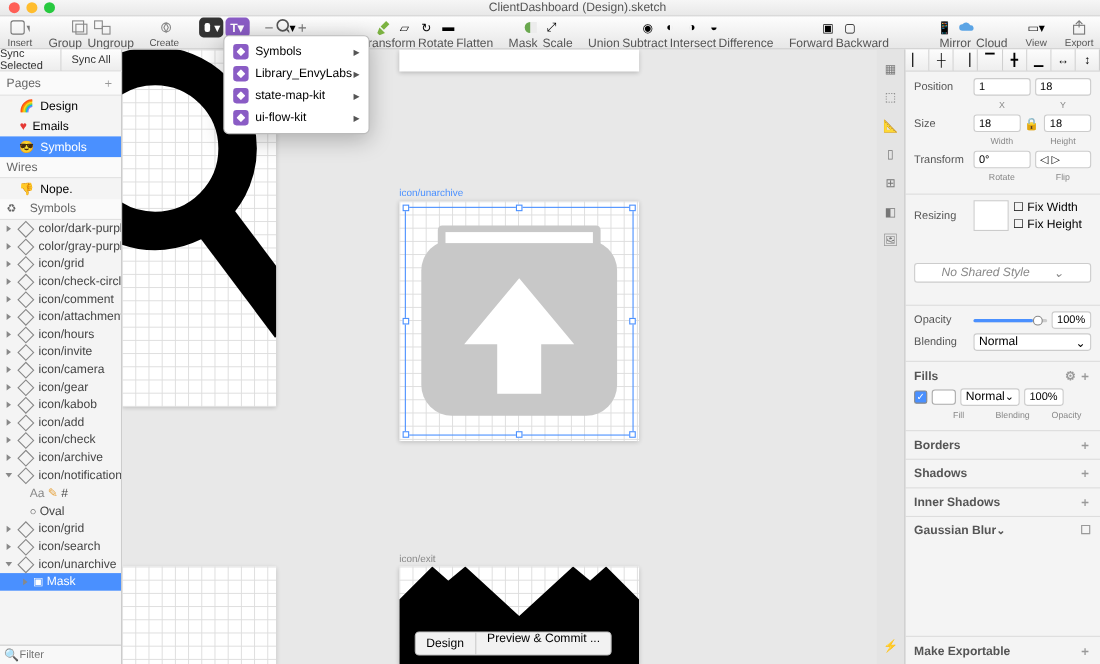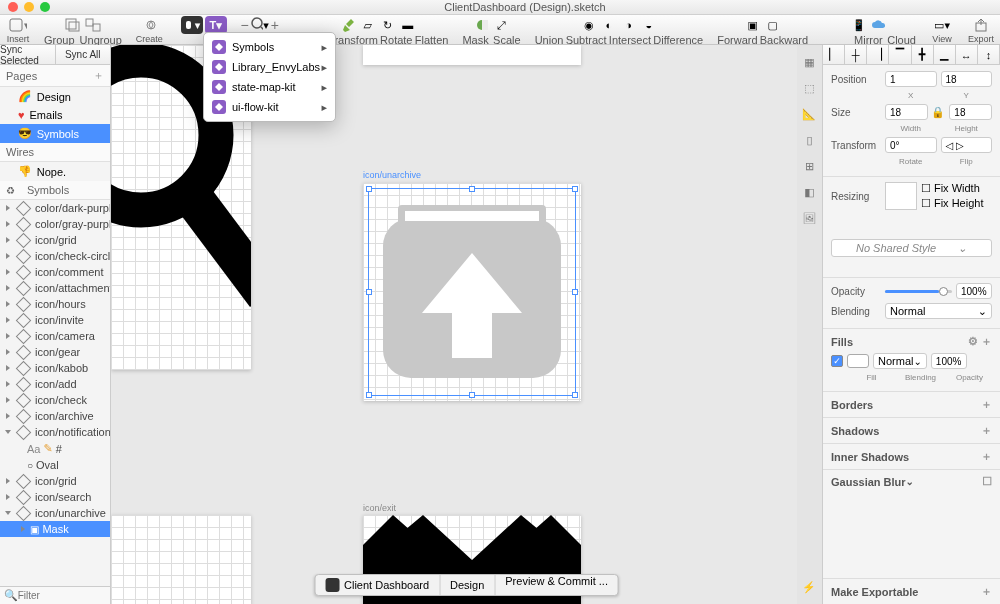--- a/index.html
+++ b/index.html
@@ -440,24 +440,20 @@
     <svg width="218" height="90">
         <path d="M30 0 L109 70 L188 0 L218 30 L218 90 L0 90 L0 30 Z" fill="#000"></path>
         <path d="M60 0 L109 45 L158 0 L188 25 L109 90 L30 25 Z" fill="#000"></path>
       </svg>
   </div>
 
   <div class="artboard" style="left:0;top:470px;width:140px;height:90px;background-image:linear-gradient(#ddd 1px,transparent 1px),linear-gradient(90deg,#ddd 1px,transparent 1px);background-size:12px 12px;"></div>
 
   <div class="breadcrumb">
     <div class="bc-seg">
-        <span style="width:14px;height:14px;background:#333;border-radius:3px;display:inline-block;"></span>
-        <span>Client Dashboard</span>
-      </div>
-    <div class="bc-seg">
         <span>Design</span>
       </div>
     <div class="bc-btn">
         <span>Preview &amp; Commit ...</span>
       </div>
   </div>
 </div>
 
 <div class="rightpanel">
   <div class="rside">

